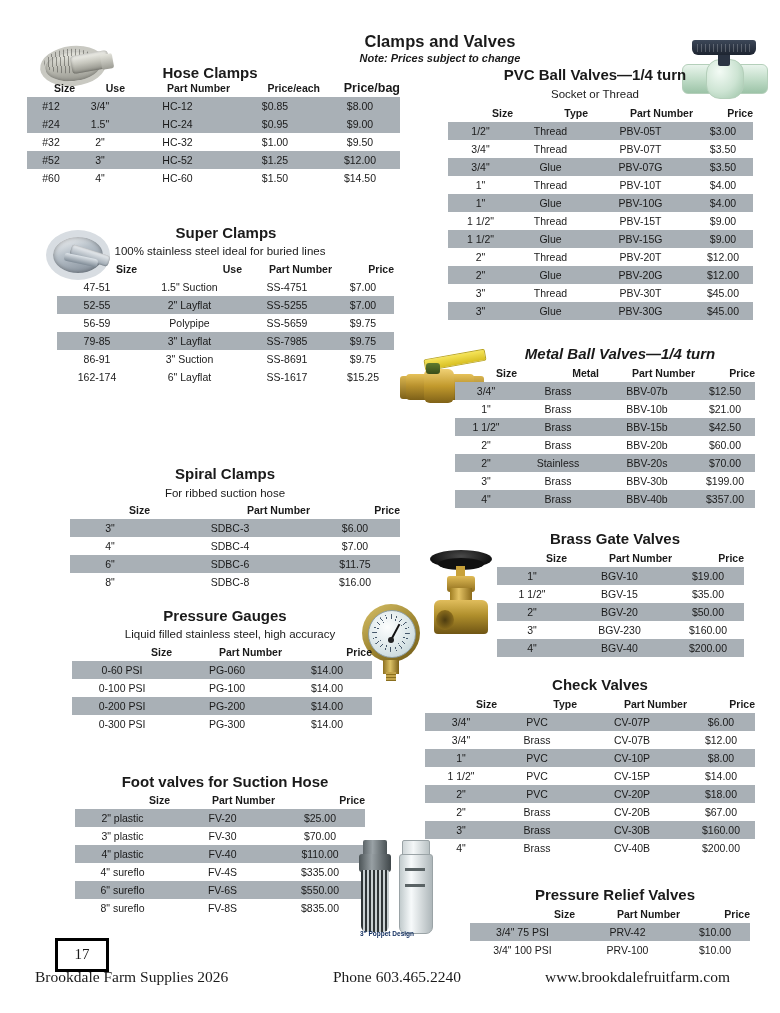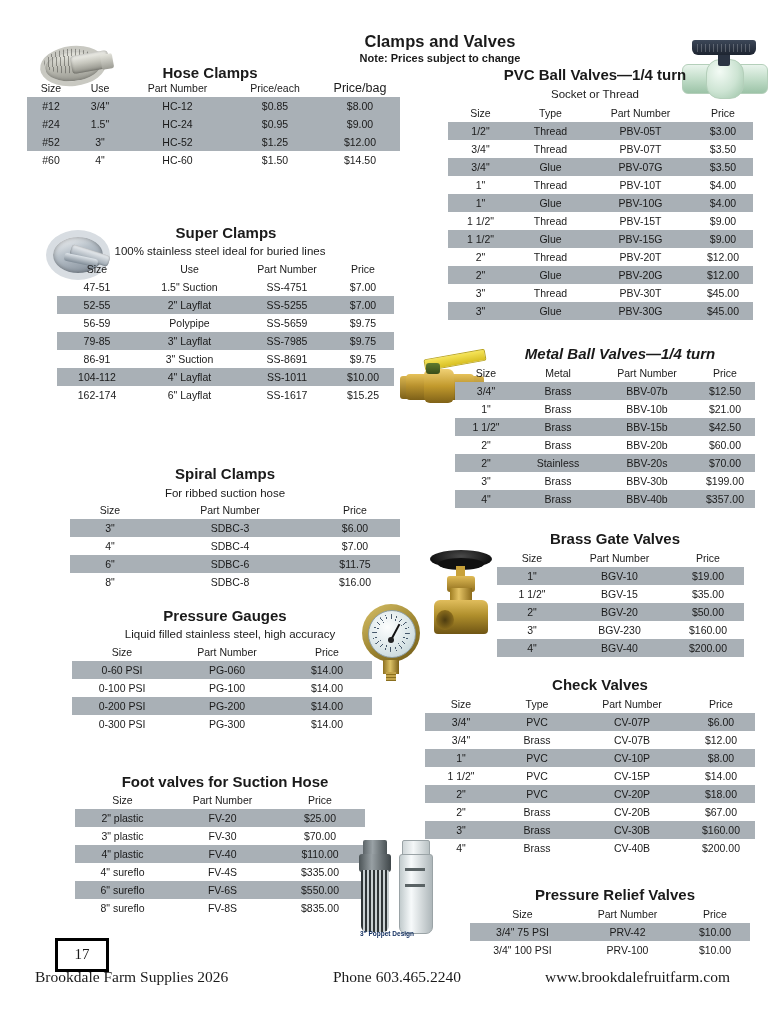--- a/index.html
+++ b/index.html
@@ -25,21 +25,21 @@
   .sec-sub{
     position:absolute;text-align:center;font-size:11.5px;white-space:nowrap;font-weight:500;
   }
 
   
   table.pt{
     position:absolute;border-collapse:collapse;table-layout:fixed;
     font-size:10.5px;
   }
   table.pt th{
-    font-weight:normal;font-size:10.5px;text-align:center;
+    font-weight:bold;font-size:10.5px;text-align:right;
     padding:1px 0 2px 0;line-height:13px;
   }
   table.pt td{
     text-align:center;padding:2px 0;line-height:14px;font-size:10.5px;
   }
   table.pt tr.alt td{background:#a9b0b6;}
   table.pt th.big{font-size:12.5px;}
 
   
   .pagebox{
@@ -247,21 +247,21 @@
   .fv-cap{
     position:absolute;left:2px;top:98px;font-size:6.5px;font-weight:bold;color:#0d2a5c;white-space:nowrap;
   }
 </style>
 </head>
 <body>
 
 <div class="page">
 
   <div class="page-title" style="left:330px;top:32px;width:220px;">Clamps and Valves</div>
-  <div class="page-note" style="left:330px;top:52px;width:220px;">Note: Prices subject to change</div>
+  <div class="page-note" style="left:330px;top:52px;width:220px;font-style:italic;">Note: Prices subject to change</div>
 
   <div class="img hoseclamp" style="left:38px;top:40px;">
     <div class="hc-band"></div>
       <div class="hc-slots"></div>
     <div class="hc-screw"></div>
       <div class="hc-head"></div>
   </div>
 
   <div class="sec-title" style="left:110px;top:64px;width:200px;">Hose Clamps</div>
 
@@ -290,20 +290,27 @@
           <td>$0.85</td>
           <td>$8.00</td>
         </tr>
         <tr class="alt">
           <td>#24</td>
           <td>1.5"</td>
           <td>HC-24</td>
           <td>$0.95</td>
           <td>$9.00</td>
         </tr>
+        <tr>
+          <td>#32</td>
+          <td>2"</td>
+          <td>HC-32</td>
+          <td>$1.00</td>
+          <td>$9.50</td>
+        </tr>
         <tr class="alt">
           <td>#52</td>
           <td>3"</td>
           <td>HC-52</td>
           <td>$1.25</td>
           <td>$12.00</td>
         </tr>
         <tr>
           <td>#60</td>
           <td>4"</td>
@@ -361,26 +368,20 @@
           <td>79-85</td>
           <td>3" Layflat</td>
           <td>SS-7985</td>
           <td>$9.75</td>
         </tr>
         <tr>
           <td>86-91</td>
           <td>3" Suction</td>
           <td>SS-8691</td>
           <td>$9.75</td>
-        </tr>
-        <tr class="alt">
-          <td>104-112</td>
-          <td>4" Layflat</td>
-          <td>SS-1011</td>
-          <td>$10.00</td>
         </tr>
         <tr>
           <td>162-174</td>
           <td>6" Layflat</td>
           <td>SS-1617</td>
           <td>$15.25</td>
         </tr>
       </tbody>
   </table>
 

